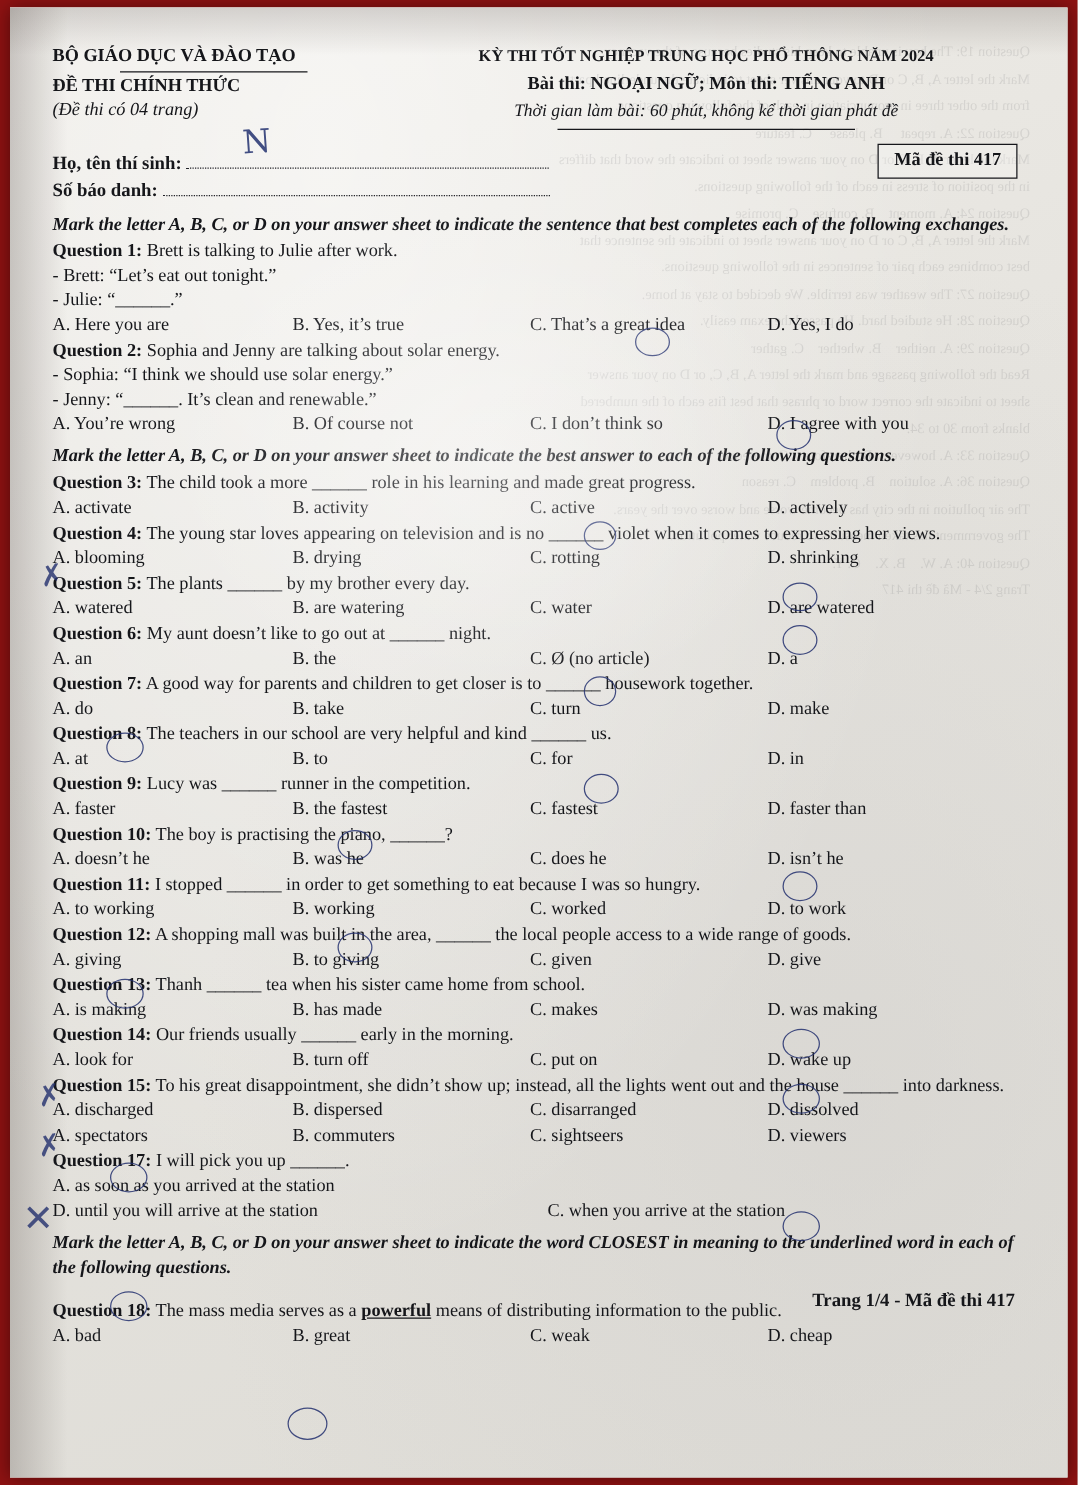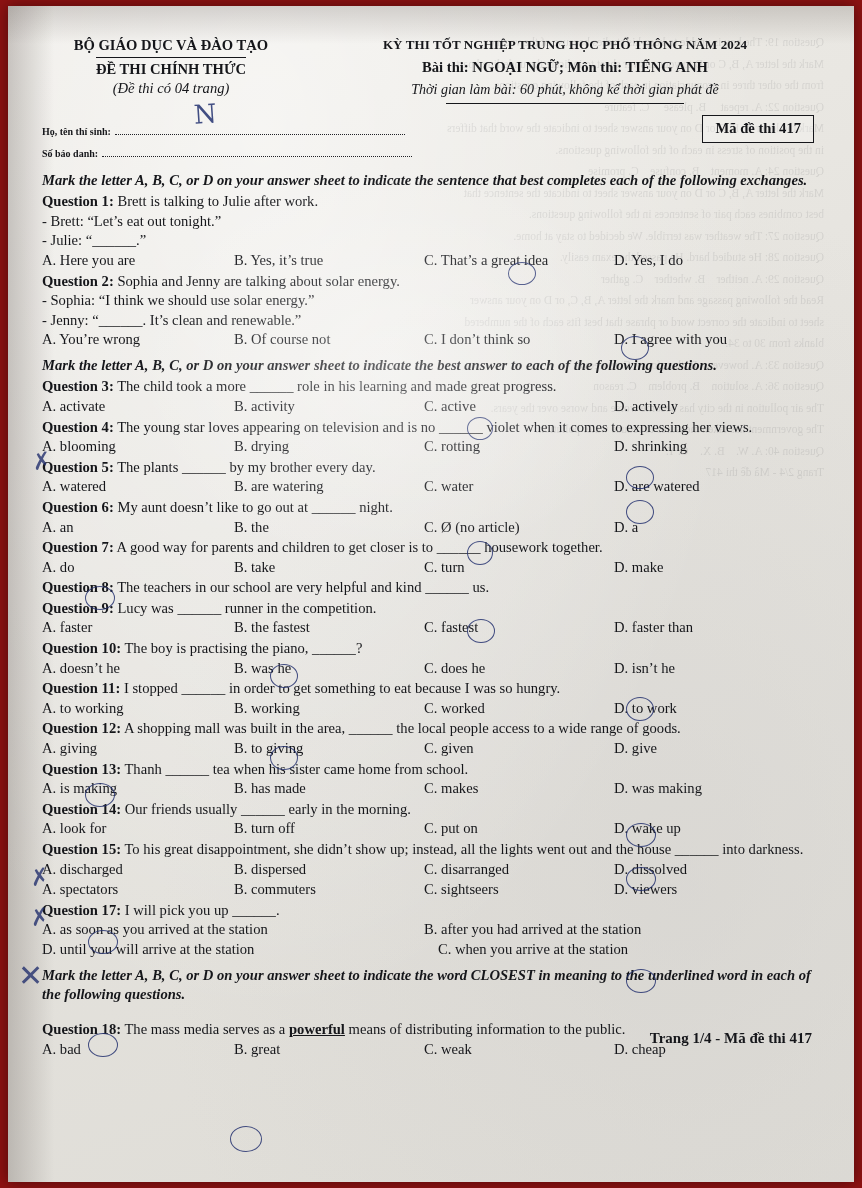--- a/index.html
+++ b/index.html
@@ -48,21 +48,21 @@
     font-size: 14.6px;
     line-height: 19.6px;
   }
   .hdr {
     display: flex;
     align-items: flex-start;
     gap: 10px;
   }
   .hdr-left {
     width: 258px;
-    text-align: center;
+    text-align: left;
     padding-top: 2px;
   }
   .hdr-right {
     flex: 1;
     text-align: center;
     padding-top: 1px;
   }
   .b { font-weight: bold; }
   .u { text-decoration: underline; }
   .i { font-style: italic; }
@@ -81,21 +81,21 @@
   .hdr-title { font-size: 13px; letter-spacing: .1px; }
   .hdr-sub { font-size: 14.6px; margin-top: 3px; }
   .hdr-time { font-size: 14px; margin-top: 3px; }
 
   .idblock {
     margin-top: 14px;
     position: relative;
     height: 46px;
   }
   .id-row { position: relative; height: 22px; }
-  .id-lbl { font-weight: bold; font-size: 10px; font-family: Liberation Serif, serif; }
+  .id-lbl { font-weight: bold; font-size: 15px; font-family: Liberation Serif, serif; }
   .dots {
     display: inline-block;
     border-bottom: 1.3px dotted #202127;
     height: 15px;
   }
   .code-box {
     position: absolute;
     right: 6px;
     top: -4px;
     border: 1.6px solid #16171b;
@@ -132,21 +132,21 @@
   .opt {
     position: relative;
   }
   .o1 { width: 192px; }
   .o2 { width: 190px; }
   .o3 { width: 190px; }
   .o4 { flex: 1; }
   .footer {
     position: absolute;
     right: 42px;
-    bottom: 11px;
+    bottom: 28px;
     font-weight: bold;
     font-size: 15px;
   }
   
   .mark-ellipse {
     position: absolute;
     border: 1.7px solid #23306e;
     border-radius: 50%;
     opacity: .85;
     pointer-events: none;
@@ -347,20 +347,26 @@
         <div class="opt o3">C. turn</div>
         <div class="opt o4">D. make</div>
       </div>
     </div>
 
     <div class="q">
       <div>
         <span class="b">Question 8:</span>
         <span>The teachers in our school are very helpful and kind ______ us.</span>
       </div>
+      <div class="opts">
+        <div class="opt o1">A. at</div>
+        <div class="opt o2">B. to</div>
+        <div class="opt o3">C. for</div>
+        <div class="opt o4">D. in</div>
+      </div>
     </div>
 
     <div class="q">
       <div>
         <span class="b">Question 9:</span>
         <span>Lucy was ______ runner in the competition.</span>
       </div>
       <div class="opts">
         <div class="opt o1">A. faster</div>
         <div class="opt o2">B. the fastest</div>
@@ -456,21 +462,20 @@
       </div>
     </div>
 
     <div class="q">
       <div>
         <span class="b">Question 17:</span>
         <span>I will pick you up ______.</span>
       </div>
       <div class="opts">
         <div class="opt" style="width:382px">A. as soon as you arrived at the station</div>
-        <div class="opt" style="flex:1">B. after you had arrived at the station</div>
       </div>
       <div class="opts">
         <div class="opt" style="flex:1">D. until you will arrive at the station</div>
         <div class="opt" style="width:382px">C. when you arrive at the station</div>
       </div>
     </div>
 
     <div class="instr">
       <span>Mark the letter A, B, C, or D on your answer sheet to indicate the word CLOSEST in meaning to the underlined word in each of the following questions.</span>
     </div>

